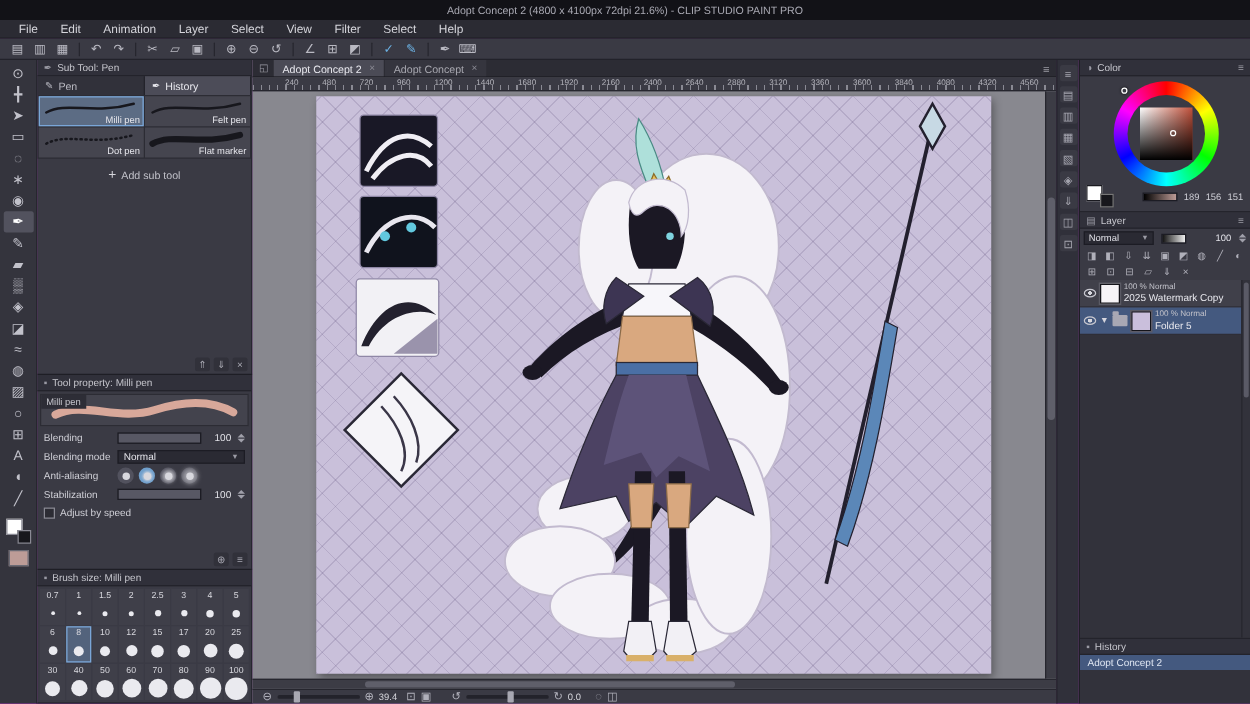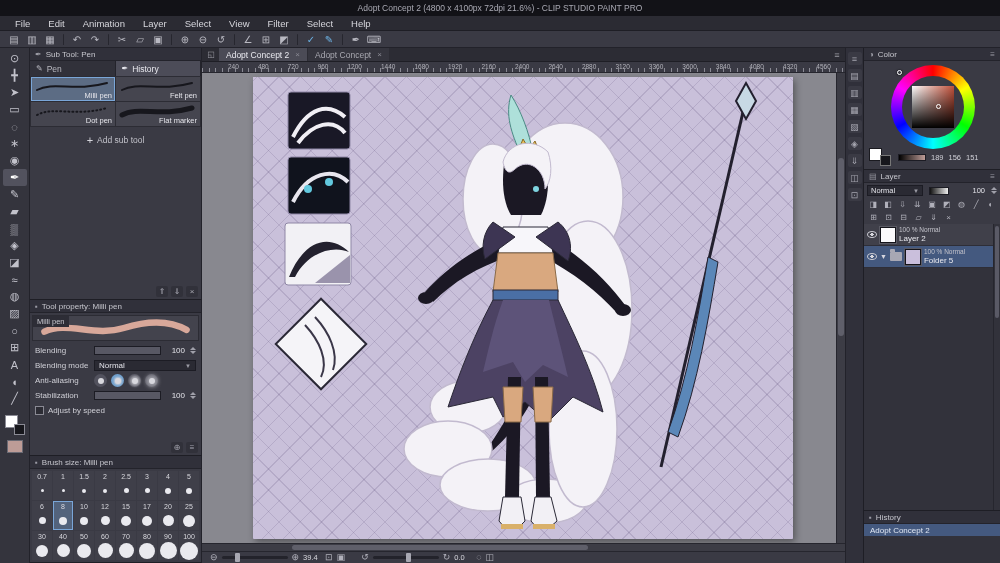--- a/index.html
+++ b/index.html
@@ -111,21 +111,21 @@
   
   .right-panels{position:absolute;left:863px;top:48px;width:137px;height:515px;display:flex;flex-direction:column;background:#3a3a44;border-left:1px solid #1e1e25}
   .rp-head{height:13px;background:#30303a;border-bottom:1px solid #23232b;display:flex;align-items:center;gap:4px;padding:0 5px;font-size:8px;color:#c6c6cd;flex:0 0 auto}
   .rp-right{margin-left:auto;color:#9a9aa4;font-size:8px}
   .color-panel{height:122px;position:relative;border-bottom:1px solid #1e1e25;flex:0 0 auto}
   .wheel{position:absolute;left:27px;top:17px;width:84px;height:84px;border-radius:50%;background:conic-gradient(#f00,#ff0,#0f0,#0ff,#00f,#f0f,#f00)}
   .wheel::after{content:"";position:absolute;inset:11px;border-radius:50%;background:#3a3a44}
   .sv{position:absolute;left:48px;top:38px;width:42px;height:42px;background:linear-gradient(to top,#000,transparent),linear-gradient(to right,#fff,#c0503a)}
   .sv-cursor{position:absolute;left:58%;top:42%;width:5px;height:5px;border:1px solid #fff;border-radius:50%}
   .ring-cursor{position:absolute;left:33px;top:22px;width:5px;height:5px;border:1px solid #fff;border-radius:50%;box-shadow:0 0 2px #000}
-  .color-bottom{position:absolute;left:5px;bottom:3px;right:5px;display:flex;align-items:center;gap:7px}
+  .color-bottom{position:absolute;left:5px;bottom:3px;right:5px;display:flex;align-items:center;gap:23px}
   .cswatches{position:relative;width:22px;height:18px;flex:0 0 auto}
   .c-main{position:absolute;left:0;top:0;width:13px;height:13px;background:#fff;border:1px solid #1a1a20}
   .c-sub{position:absolute;right:0;bottom:0;width:11px;height:11px;background:#17171c;border:1px solid #777}
   .rgb{display:flex;align-items:center;gap:5px;font-size:7.5px;color:#cfcfd6}
   .rgb-bar{width:28px;height:7px;background:linear-gradient(to right,#000,#bd9c97);border:1px solid #1c1c24}
 
   .layer-panel{flex:1;position:relative;border-bottom:1px solid #1e1e25;display:flex;flex-direction:column;min-height:0}
   .blend-row{height:15px;display:flex;align-items:center;gap:3px;padding:0 3px;flex:0 0 auto}
   .blend-combo{width:56px;height:11px;background:#2a2a33;border:1px solid #1c1c24;display:flex;align-items:center;justify-content:space-between;padding:0 3px;font-size:7.5px;color:#e2e2e8}
   .opacity-chip{width:20px;height:8px;background:linear-gradient(to right,#111,#eee);border:1px solid #1c1c24}
@@ -683,27 +683,27 @@
 
       <span class="la-icon">⊞</span>
           <span class="la-icon">⊡</span>
           <span class="la-icon">⊟</span>
           <span class="la-icon">▱</span>
           <span class="la-icon">⇓</span>
           <span class="la-icon">×</span>
         </div>
       <div class="layer-list">
 
-          <div class="layer-row" style="--thumb: #fbfafc;">
+          <div class="layer-row" style="--thumb: #f6f4f7;">
           <span class="eye"></span>
 
           <span class="layer-thumb"></span>
           <span class="layer-texts">
             <span class="layer-info">100 % Normal</span>
-            <span class="layer-name">Layer 2</span>
+            <span class="layer-name">2025 Watermark Copy</span>
           </span>
         </div>
           <div class="layer-row folder selected" style="--thumb: #cabfdc;">
           <span class="eye"></span>
           <span class="arrow">▼</span>
           <span class="folder-chip"></span>
           <span class="layer-thumb"></span>
           <span class="layer-texts">
             <span class="layer-info">100 % Normal</span>
             <span class="layer-name">Folder 5</span>

